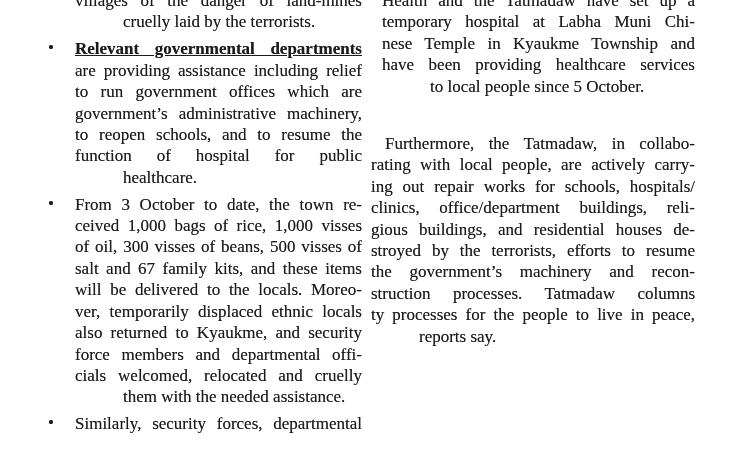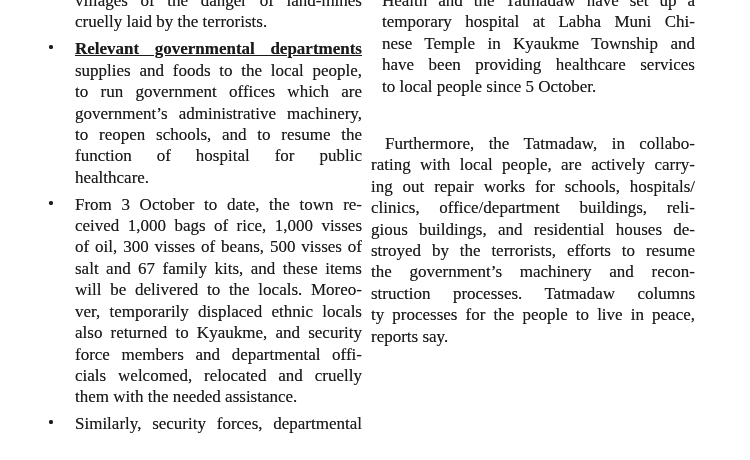--- a/index.html
+++ b/index.html
@@ -25,21 +25,21 @@
   .column.left  { left: 75px;  width: 287px; }
   .column.right { left: 371px; width: 324px; }
   .para { position: relative; margin-top: 5.5px; }
   .para:first-child { margin-top: 0; }
   .para.tail-indent { padding-left: 11px; }
   .line {
     text-align: justify;
     text-align-last: justify;
     -moz-text-align-last: justify;
   }
-  .line.last { text-align-last: left; -moz-text-align-last: left; }
+  .line.last { text-align-last: left; margin-left: 48px; -moz-text-align-last: left; }
   .line.bold { font-weight: bold; text-decoration: underline; }
   .line.indent { padding-left: 14px; margin-top: 36px; }
   .bullet-glyph {
     position: absolute;
     left: -27px;
     top: -1px;
     width: 20px;
     text-align: left;
     font-size: 17px;
   }
@@ -53,21 +53,21 @@
 
     <div class="para">
         <div class="line">villages of the danger of land-mines</div>
         <div class="line last">cruelly laid by the terrorists.</div>
       </div>
 
     <div class="para">
       <span class="bullet-glyph">•</span>
       <div class="para-lines">
           <div class="line bold">Relevant governmental departments</div>
-          <div class="line">supplies and foods to the local people,</div>
+          <div class="line">are providing assistance including relief</div>
           <div class="line">to run government offices which are</div>
           <div class="line">government’s administrative machinery,</div>
           <div class="line">to reopen schools, and to resume the</div>
           <div class="line">function of hospital for public</div>
           <div class="line last">healthcare.</div>
         </div>
     </div>
 
     <div class="para">
       <span class="bullet-glyph">•</span>

